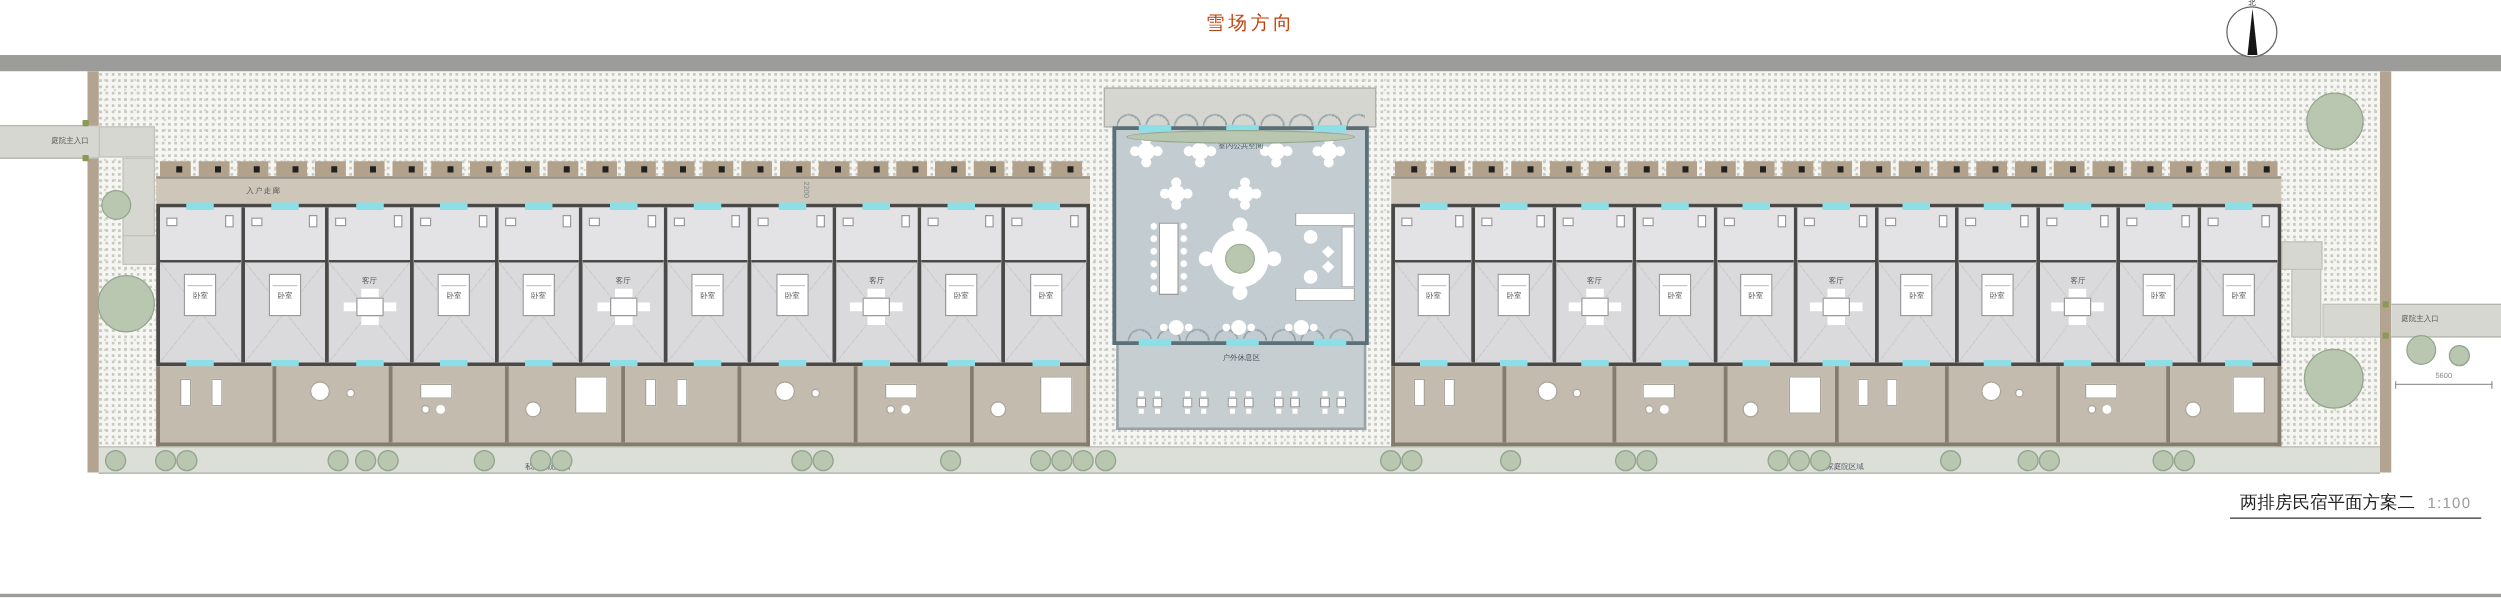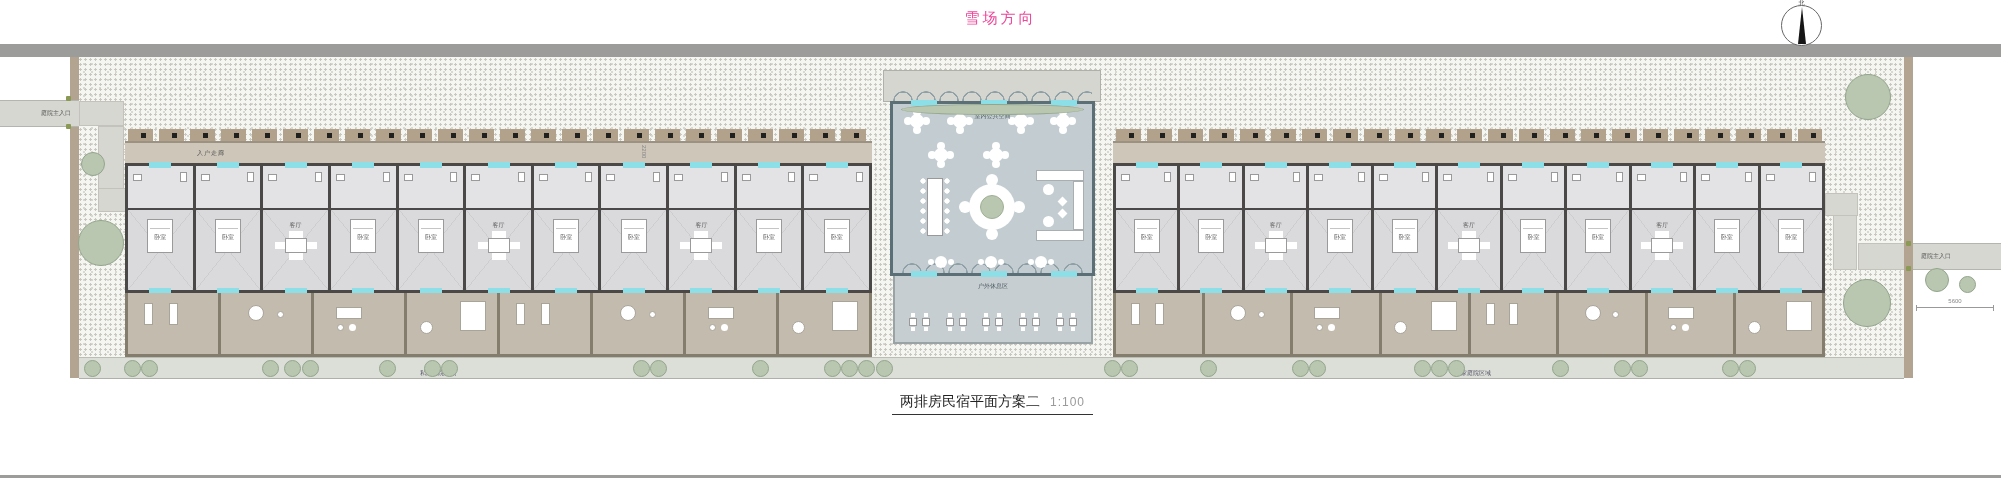--- a/index.html
+++ b/index.html
@@ -10,21 +10,21 @@
   :root{
     --road:#9c9c9a; --wall:#4b4947; --room:#dadadc; --window:#8ddfe7;
     --corridor:#cdc6b9; --terrace:#c2bbae; --twall:#847c6c; --lobby:#c3cdd1;
     --lobbyT:#c7ced1; --tree:#bac7b0; --treeline:#93a58c; --path:#d7d7d1;
     --boundary:#b3a492; --ink:#2e2e2e;
   }
   .canvas::after{content:"";position:absolute;left:0;right:0;bottom:0;height:3px;background:var(--road);}
   *{box-sizing:border-box;}
 
   
-  .dir{position:absolute;left:0;width:100%;text-align:center;font-size:15px;letter-spacing:3px;color:#ec4899;z-index:8;}
+  .dir{position:absolute;left:0;width:100%;text-align:center;font-size:15px;letter-spacing:3px;color:#c2410c;z-index:8;}
   .dir.top{top:9px;}
   .dir.bottom{top:442px;}
 
   
   .compass{position:absolute;left:1781px;top:5px;width:41px;height:41px;z-index:9;}
   .compass .circle{position:absolute;inset:0;border:1px solid #666;border-radius:50%;background:#fff;}
   .compass .needle{position:absolute;left:50%;bottom:2px;transform:translateX(-50%);
     width:0;height:0;border-left:4px solid transparent;border-right:4px solid transparent;border-bottom:37px solid #161616;}
   .compass .nlabel{position:absolute;left:50%;top:-5px;transform:translateX(-50%);font-size:6px;color:#333;background:#fff;line-height:1;}
 
@@ -121,21 +121,21 @@
   .lterrace{position:absolute;left:893px;top:276px;width:200px;height:68px;background:var(--lobbyT);
     border:2px solid #99a2a5;border-top:none;z-index:3;display:flex;justify-content:space-around;align-items:flex-end;padding:0 6px 12px;}
   .tg{width:24px;height:16px;display:flex;gap:5px;align-items:center;justify-content:center;}
   .tg i{display:block;width:8px;height:8px;background:#fff;border:1px solid #999;
     box-shadow:0 -7px 0 -2px #fff,0 7px 0 -2px #fff;}
 
   
   .t{position:absolute;border-radius:50%;background:var(--tree);border:1px solid var(--treeline);z-index:5;}
 
   
-  .caption{position:absolute;top:393px;left:0;width:1985px;text-align:center;font-size:14px;color:#222;z-index:8;}
+  .caption{position:absolute;top:393px;left:0;width:1985px;text-align:right;font-size:14px;color:#222;z-index:8;}
   .cap-inner{display:inline-block;border-bottom:1px solid #333;padding:0 8px 3px;}
   .cap-scale{color:#9a9a9a;font-size:12px;margin-left:10px;letter-spacing:1px;}
   .dim{position:absolute;left:1916px;top:307px;width:78px;border-top:1px solid #999;z-index:6;}
   .dim::before,.dim::after{content:"";position:absolute;top:-3px;width:1px;height:6px;background:#999;}
   .dim::before{left:0;} .dim::after{right:0;}
   .dim span{position:absolute;left:0;right:0;top:-10px;text-align:center;font-size:6px;color:#888;line-height:1;}
 </style>
 </head>
 <body>
 

